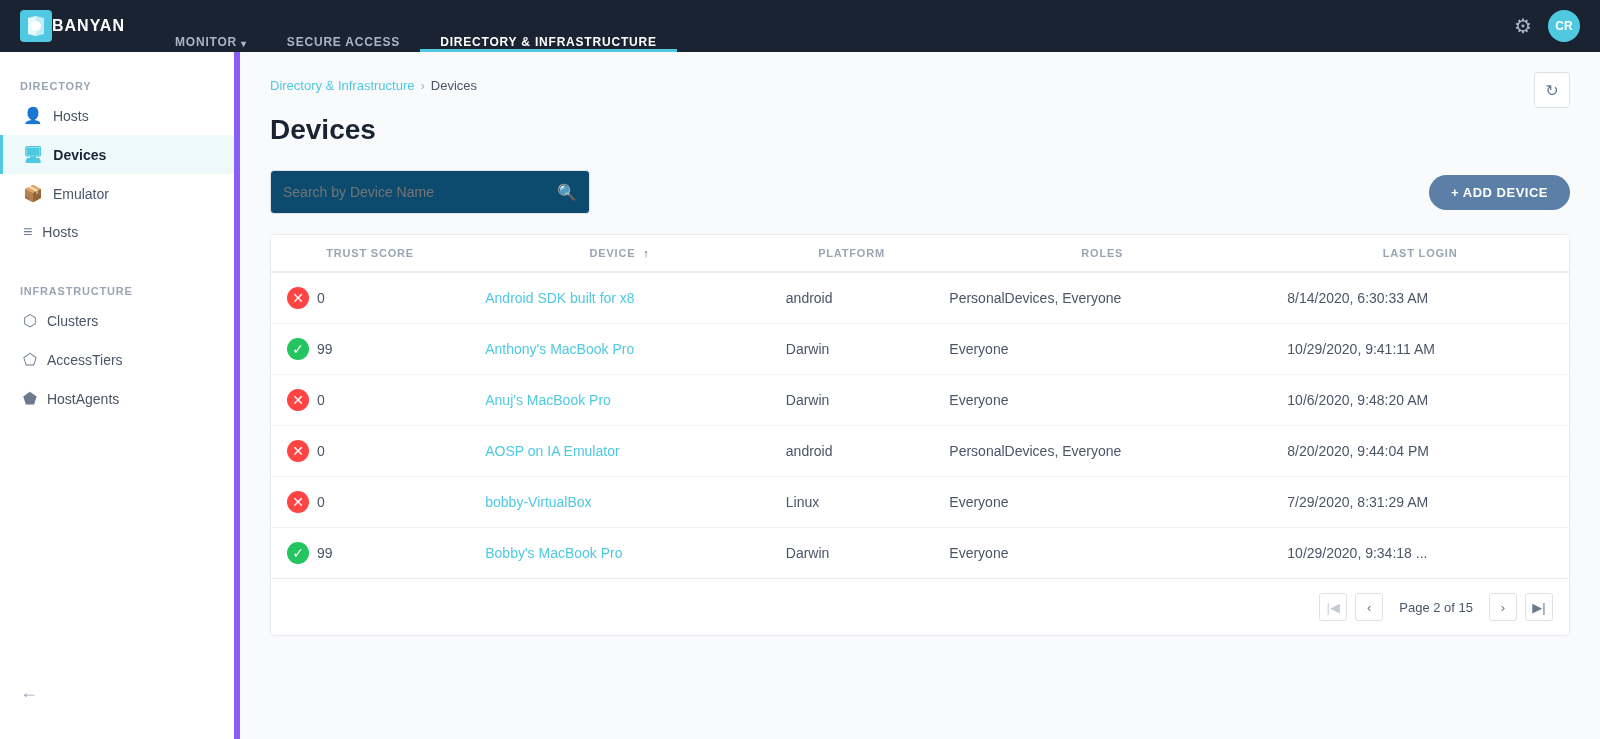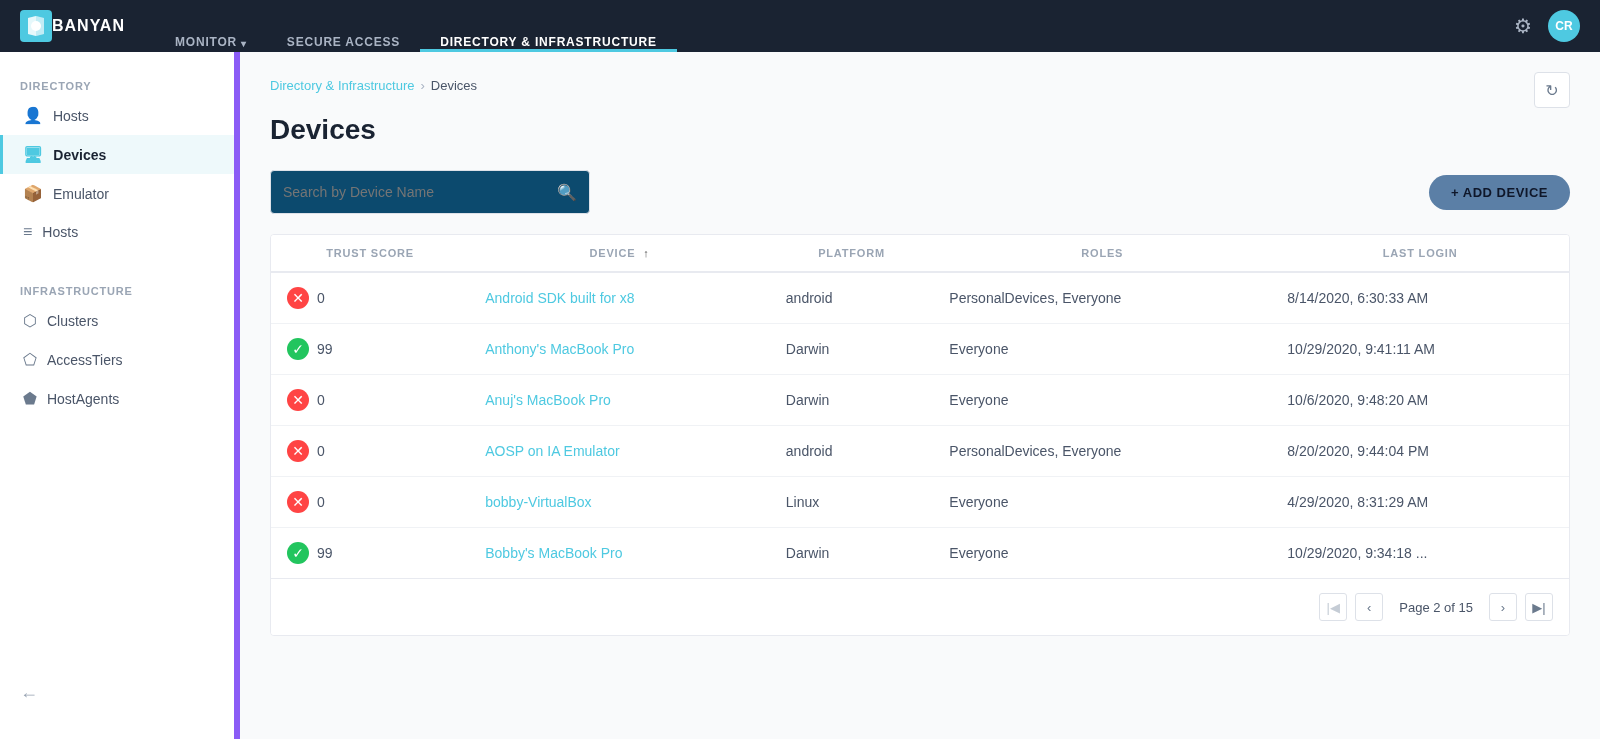--- a/index.html
+++ b/index.html
@@ -193,21 +193,21 @@
       border: none;
       outline: none;
       flex: 1;
       font-size: 14px;
       color: #9aa5b4;
       background: transparent;
     }
     .search-icon { color: #9aa5b4; font-size: 16px; }
     .add-btn {
       background: #5b7fa6;
-      color: #0f172a;
+      color: #ffffff;
       border: none;
       border-radius: 20px;
       padding: 10px 22px;
       font-size: 13px;
       font-weight: 600;
       letter-spacing: 0.5px;
       cursor: pointer;
       display: flex;
       align-items: center;
       gap: 6px;
@@ -462,21 +462,21 @@
       <div class="trust-cell">
         <div class="trust-icon trust-fail">✕</div>
         <span class="trust-score">0</span>
       </div>
     </td>
     <td>
       <a class="device-link">bobby-VirtualBox</a>
     </td>
     <td>Linux</td>
     <td>Everyone</td>
-    <td>4/29/2020, 8:31:29 AM</td>
+    <td>7/29/2020, 8:31:29 AM</td>
   </tr>
             <tr>
     <td>
       <div class="trust-cell">
         <div class="trust-icon trust-pass">✓</div>
         <span class="trust-score">99</span>
       </div>
     </td>
     <td>
       <a class="device-link">Bobby's MacBook Pro</a>

